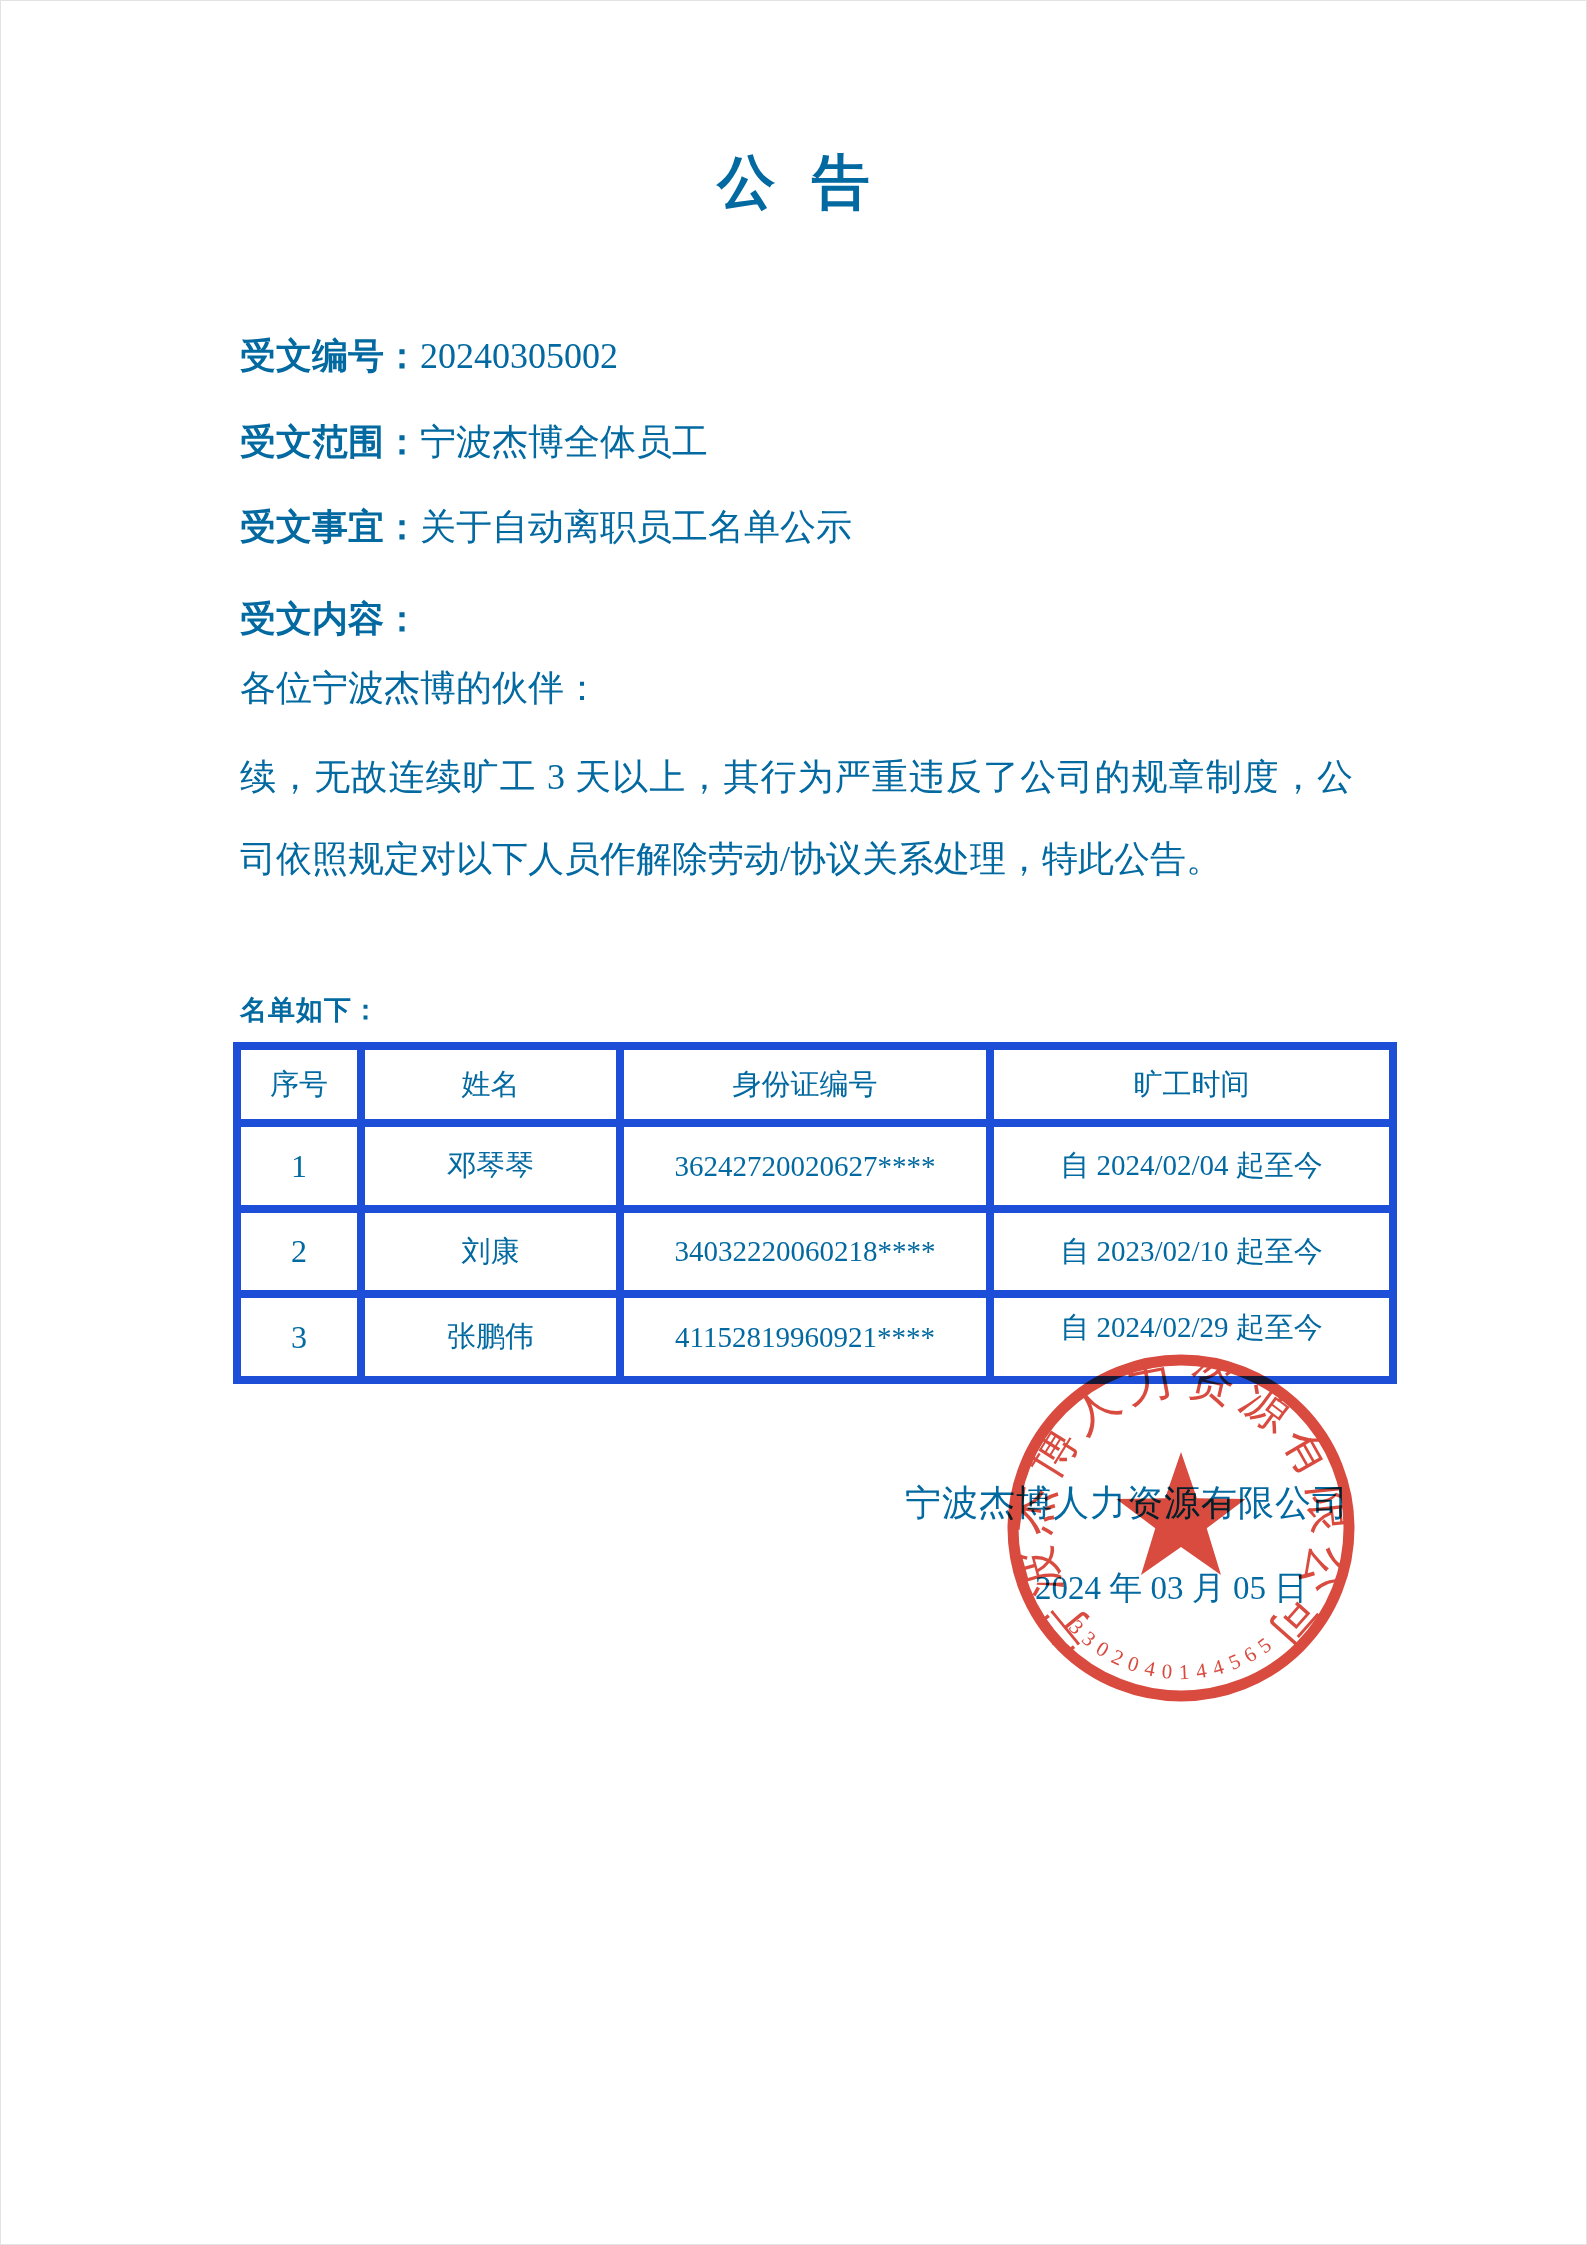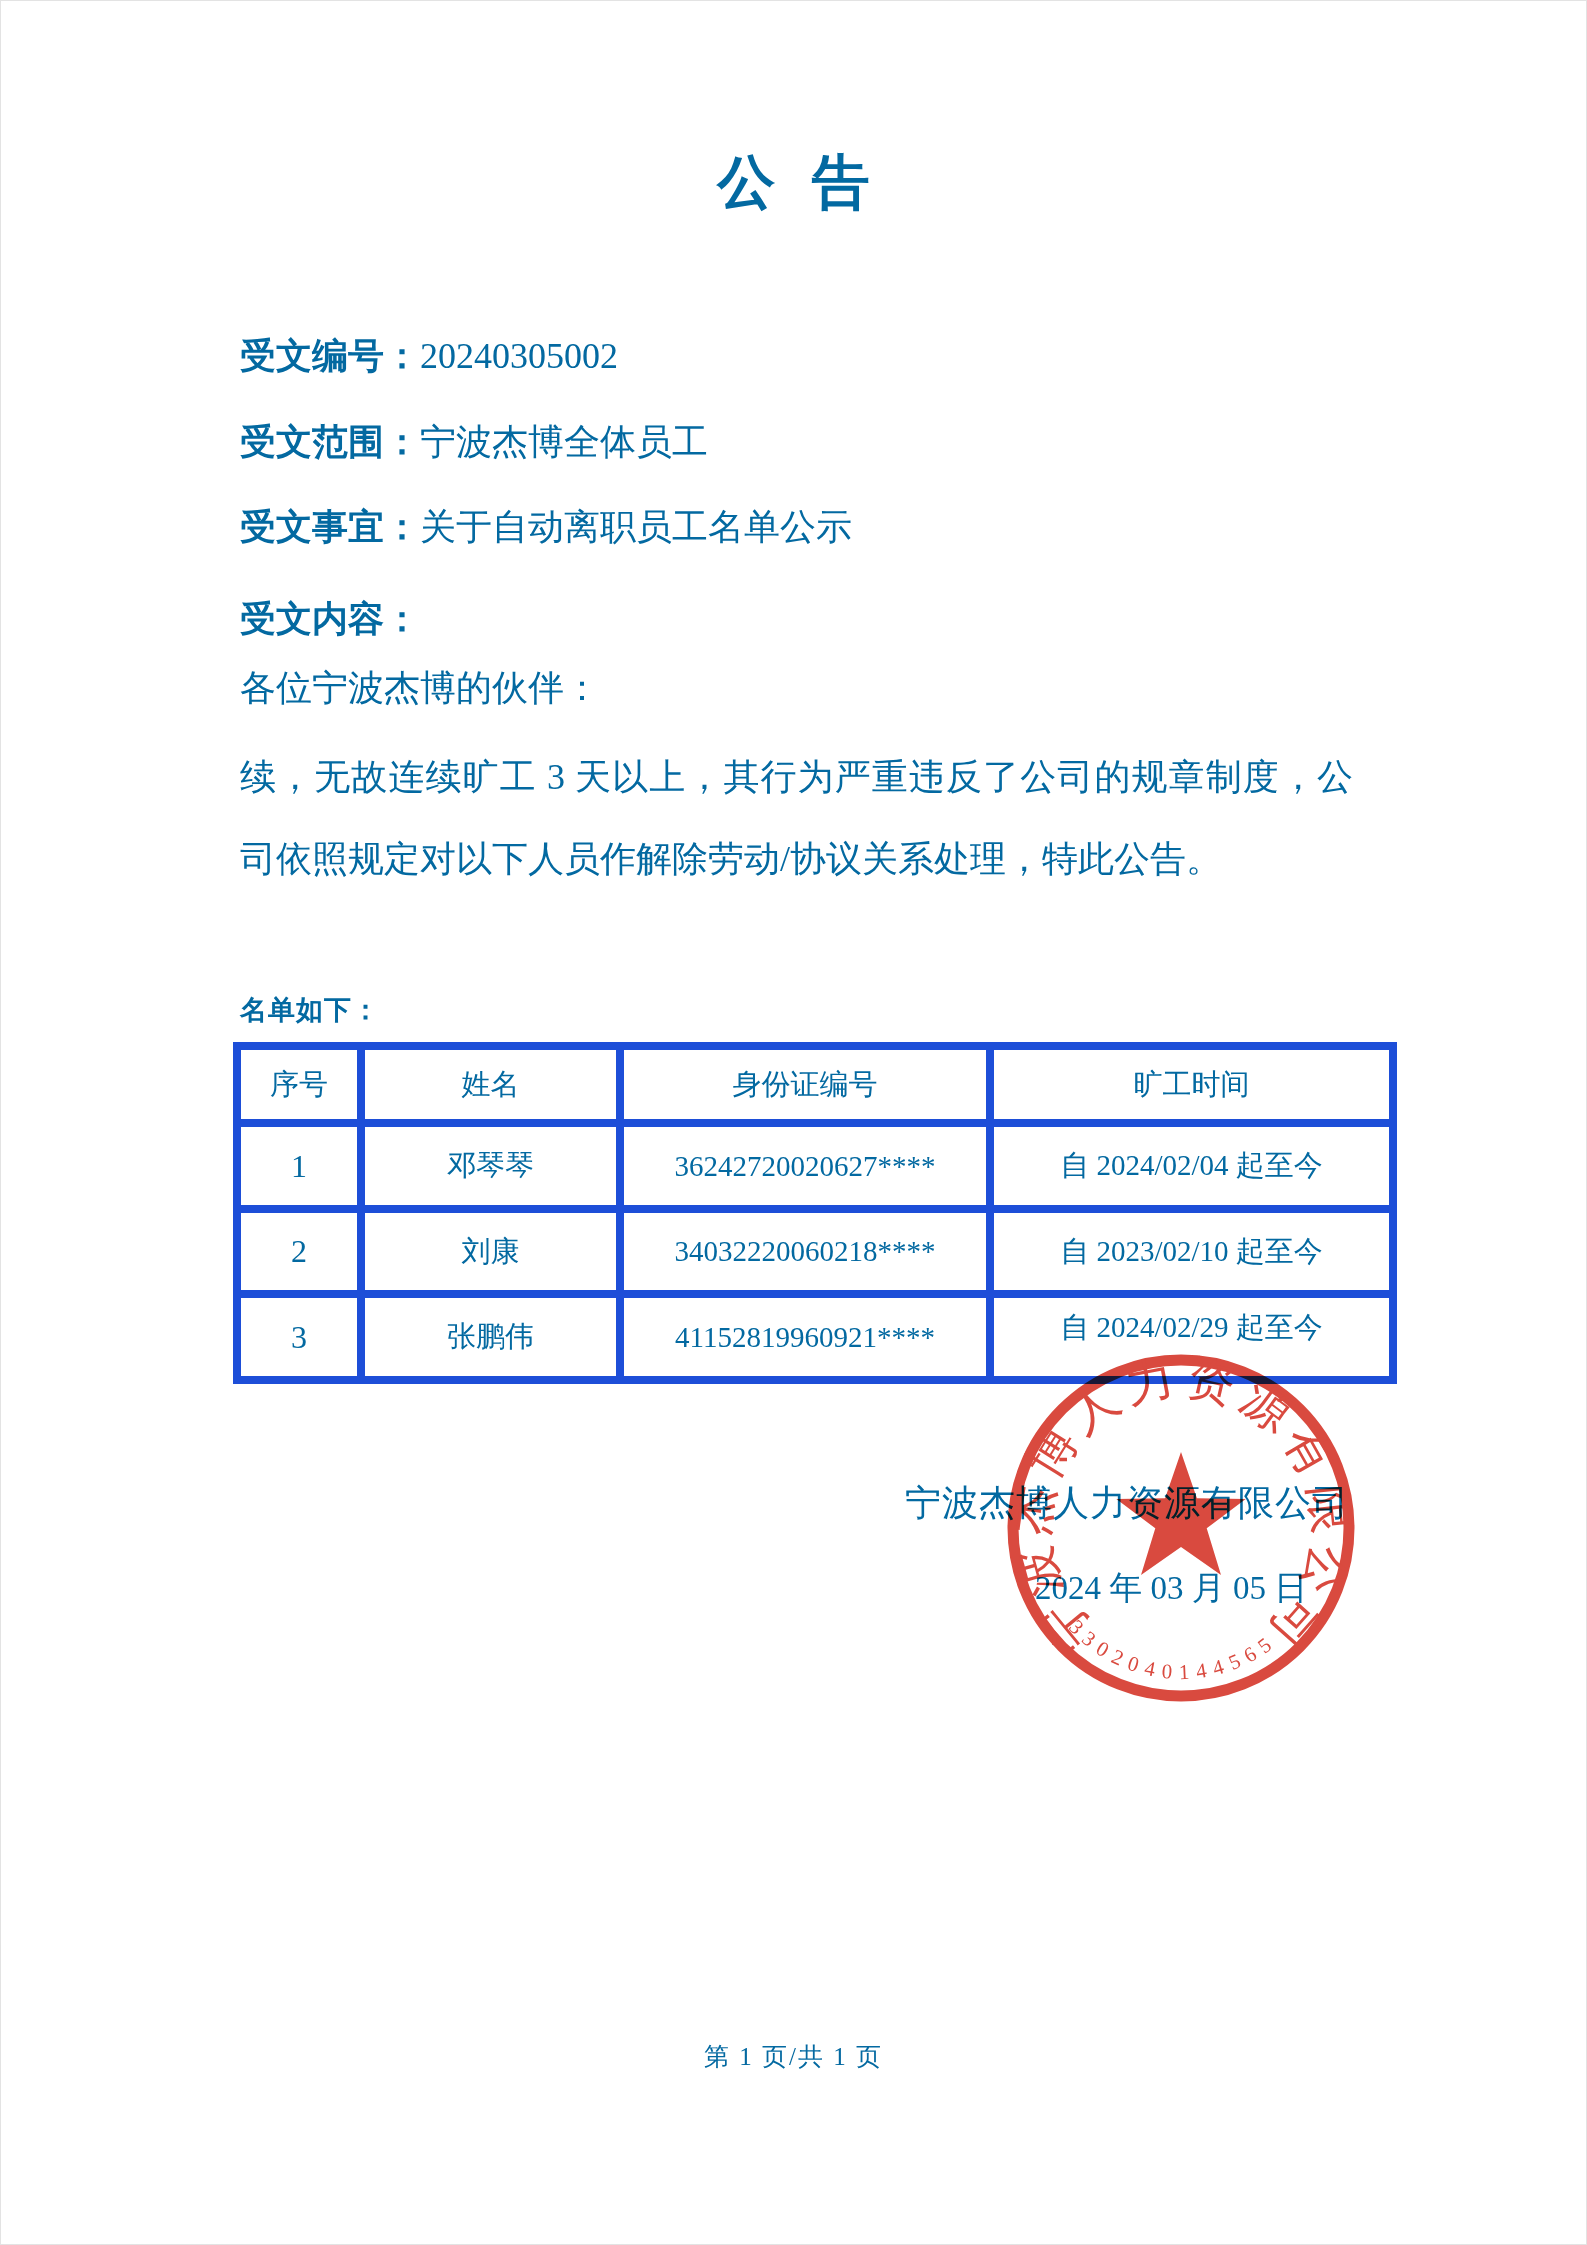--- a/index.html
+++ b/index.html
@@ -119,15 +119,14 @@
     <path id="ringPath" d="M 114.1 294.8 A 133 133 0 1 1 277.9 294.8" fill="none"></path>
     <text font-size="48" letter-spacing="7" fill="#d63a2e">
       <textPath href="#ringPath" startOffset="2">宁波杰博人力资源有限公司</textPath>
     </text>
     <path id="serialPath" d="M 80.3 287.1 A 151 151 0 0 0 311.7 287.1" fill="none"></path>
     <text font-size="21" letter-spacing="7.5" fill="#d63a2e">
       <textPath href="#serialPath" startOffset="4">3302040144565</textPath>
     </text>
   </svg>
 
-  <div class="footer">第 1 页/共 1 页</div>
 
 </div>
 
 </body></html>

